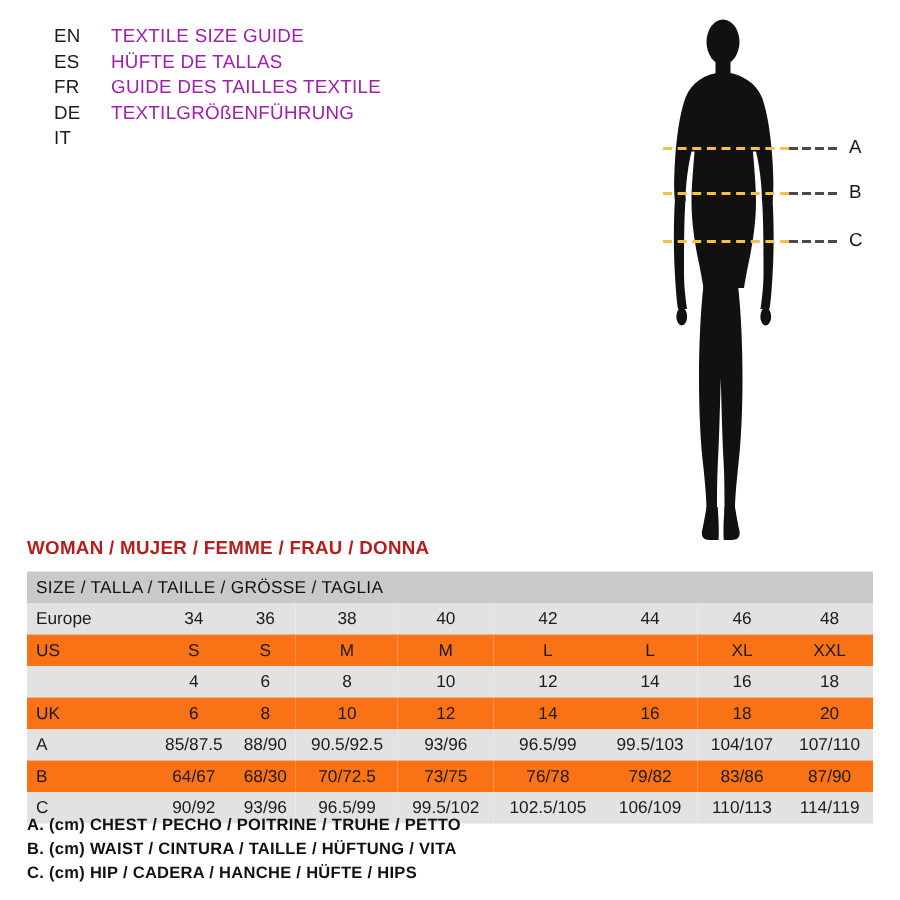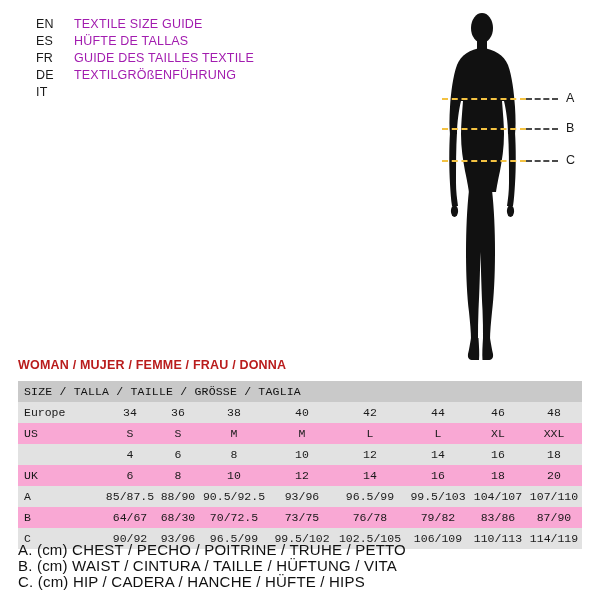--- a/index.html
+++ b/index.html
@@ -84,55 +84,54 @@
   }
 
   
   .size-table {
     position: absolute;
     left: 18px;
     top: 381px;
     width: 564px;
     border-collapse: collapse;
     font-size: 11.5px;
-    font-family: Liberation Mono, monospace;
   }
   .size-table td, .size-table th {
     padding: 2px 0 2px 0;
     height: 17px;
     text-align: center;
     font-weight: normal;
     color: #1a1a1a;
   }
   .size-table tr.head-row td {
     background: #c9c9c9;
     text-align: left;
     padding-left: 6px;
     font-size: 11.5px;
     letter-spacing: 0.2px;
     color: #111;
   }
   .size-table tr.shade td { background: #e2e2e2; }
-  .size-table tr.plain td { background: #f9a8d4; margin-left: 36px; }
+  .size-table tr.plain td { background: #f97316; margin-left: 36px; }
   .size-table td.rowlabel {
     text-align: left;
     padding-left: 6px;
     width: 78px;
   }
 
   
   .footnotes {
     position: absolute;
     left: 18px;
     top: 542px;
     width: 560px;
   }
   .footnote {
-    font-size: 15px;
-    font-weight: normal;
+    font-size: 11px;
+    font-weight: bold;
     line-height: 16px;
     letter-spacing: 0.2px;
     color: #111;
   }
 </style>
 </head>
 <body>
 
 <div id="page">
 

